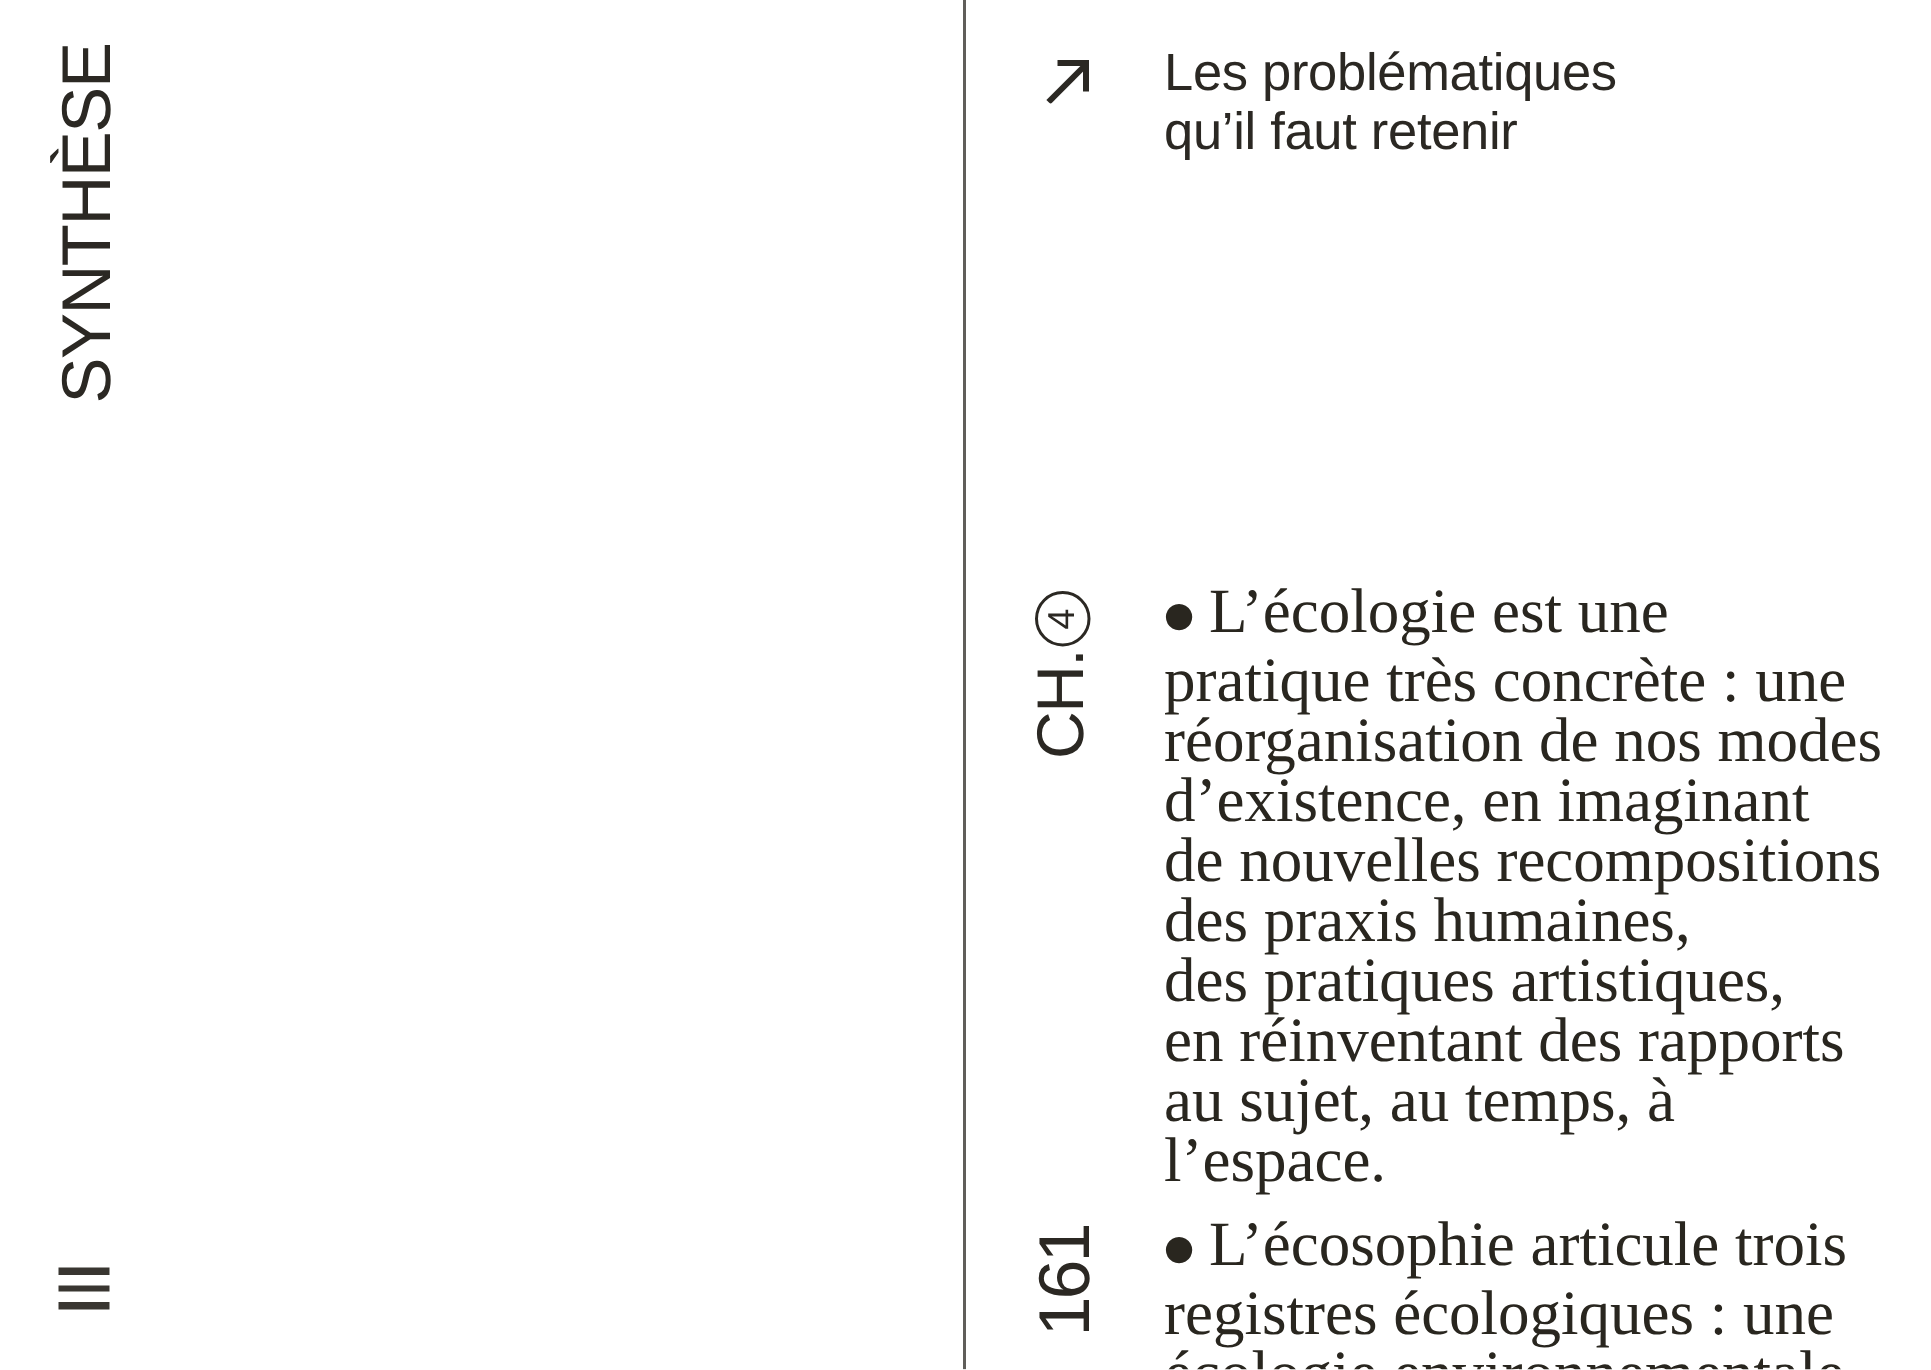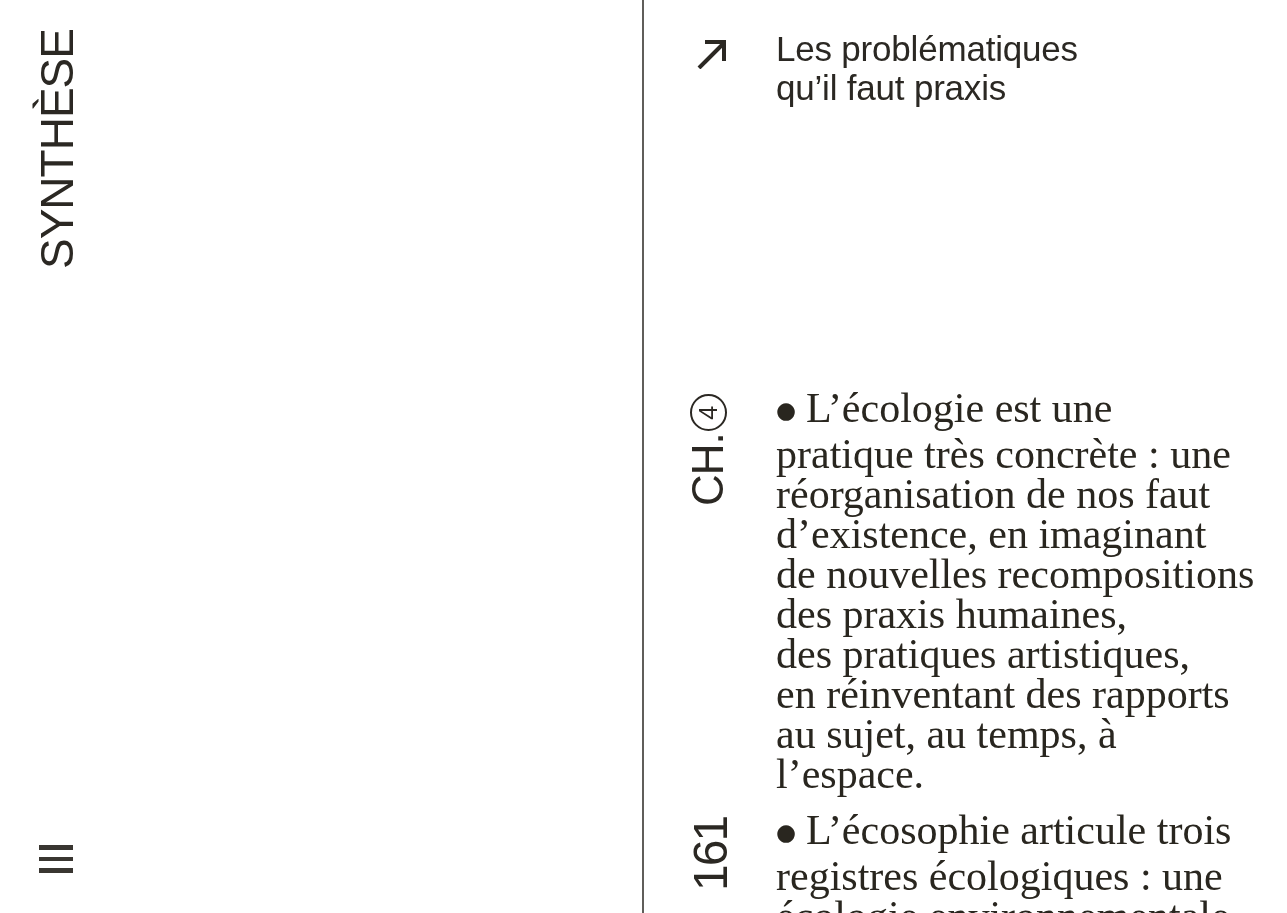--- a/index.html
+++ b/index.html
@@ -97,32 +97,32 @@
   <div class="divider"></div>
 
   <div class="arrow">
     <svg width="30" height="30" viewBox="0 0 30 30">
       <path d="M2 29 L26 5" stroke="#2b2823" stroke-width="4" fill="none"></path>
       <path d="M8 3 H27 V22" stroke="#2b2823" stroke-width="4" fill="none"></path>
     </svg>
   </div>
 
   <div class="heading">Les problématiques
-qu’il faut praxis</div>
+qu’il faut retenir</div>
 
   <div class="ch-label">
     <span class="prefix">CH.</span>
     <span class="circle-num">4</span>
   </div>
 
   <div class="body-text">
     <p class="para">
       <span class="bullet">●</span><span class="ptext">L’écologie est une
 pratique très concrète : une
-réorganisation de nos faut
+réorganisation de nos modes
 d’existence, en imaginant
 de nouvelles recompositions
 des praxis humaines,
 des pratiques artistiques,
 en réinventant des rapports
 au sujet, au temps, à l’espace.</span>
     </p>
     <p class="para">
       <span class="bullet">●</span><span class="ptext">L’écosophie articule trois
 registres écologiques : une

